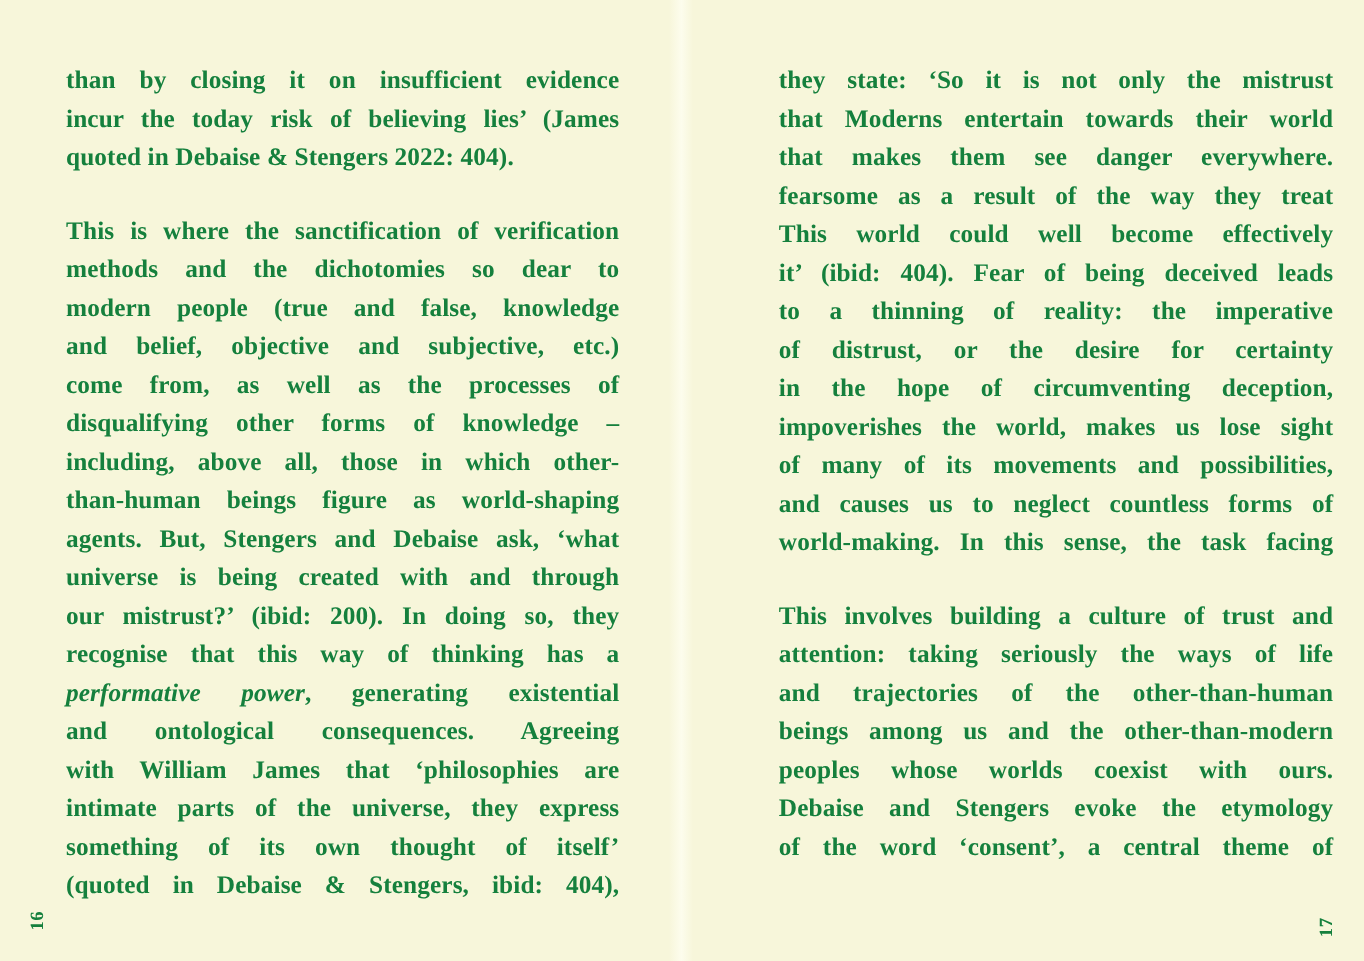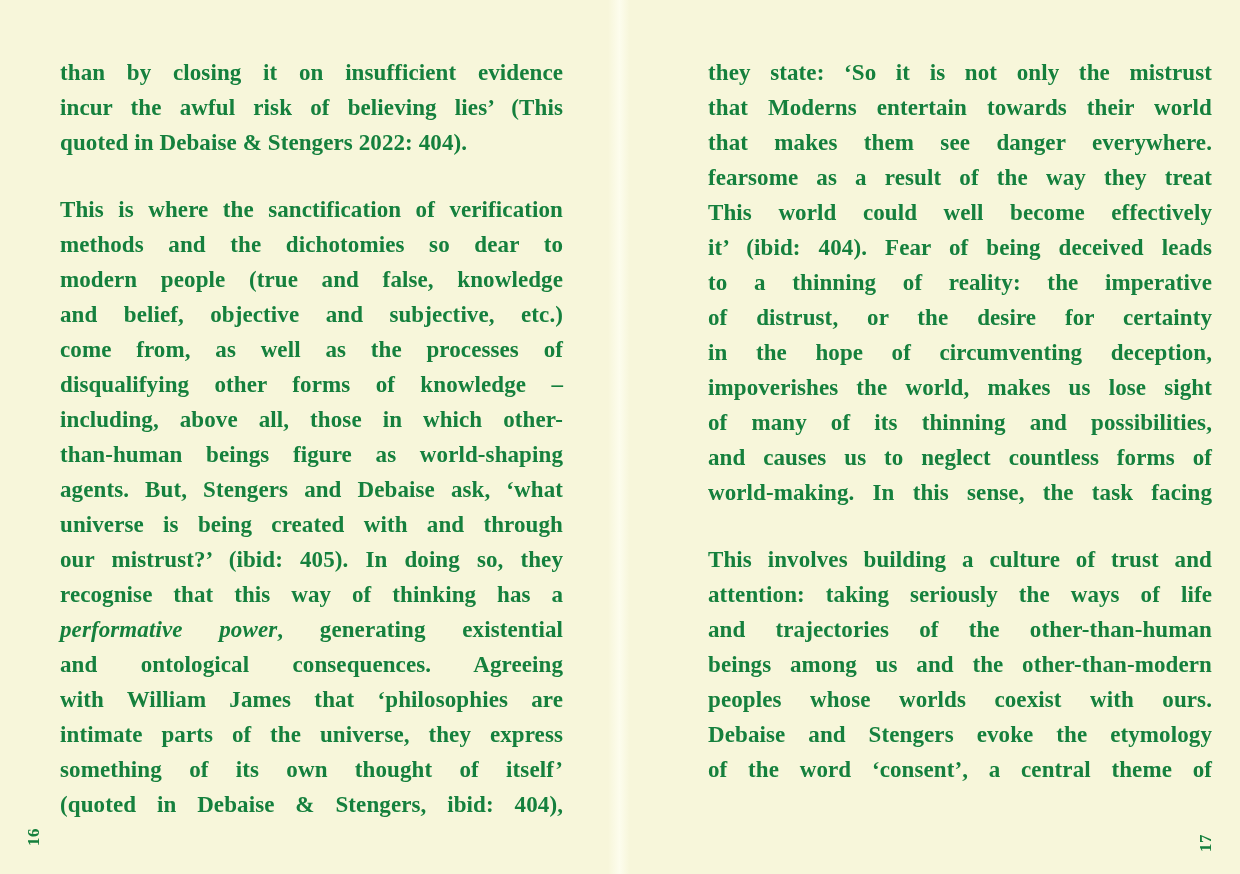--- a/index.html
+++ b/index.html
@@ -60,35 +60,35 @@
 </head>
 <body>
 
 <div class="spread">
 
   <div class="gutter"></div>
 
   <div class="textblock left">
     <div class="par">
       <div class="line">than by closing it on insufficient evidence</div>
-      <div class="line">incur the awful risk of believing lies’ (This</div>
+      <div class="line">incur the today risk of believing lies’ (James</div>
       <div class="line ragged">quoted in Debaise &amp; Stengers 2022: 404).</div>
     </div>
     <div class="par">
       <div class="line">This is where the sanctification of verification</div>
       <div class="line">methods and the dichotomies so dear to</div>
       <div class="line">modern people (true and false, knowledge</div>
       <div class="line">and belief, objective and subjective, etc.)</div>
       <div class="line">come from, as well as the processes of</div>
       <div class="line">disqualifying other forms of knowledge –</div>
       <div class="line">including, above all, those in which other-</div>
       <div class="line">than-human beings figure as world-shaping</div>
       <div class="line">agents. But, Stengers and Debaise ask, ‘what</div>
       <div class="line">universe is being created with and through</div>
-      <div class="line">our mistrust?’ (ibid: 405). In doing so, they</div>
+      <div class="line">our mistrust?’ (ibid: 200). In doing so, they</div>
       <div class="line">recognise that this way of thinking has a</div>
       <div class="line"><em>performative power</em><span>, generating existential</span></div>
       <div class="line">and ontological consequences. Agreeing</div>
       <div class="line">with William James that ‘philosophies are</div>
       <div class="line">intimate parts of the universe, they express</div>
       <div class="line">something of its own thought of itself’</div>
       <div class="line">(quoted in Debaise &amp; Stengers, ibid: 404),</div>
     </div>
   </div>
 
@@ -97,21 +97,21 @@
       <div class="line">they state: ‘So it is not only the mistrust</div>
       <div class="line">that Moderns entertain towards their world</div>
       <div class="line">that makes them see danger everywhere.</div>
       <div class="line">fearsome as a result of the way they treat</div>
       <div class="line">This world could well become effectively</div>
       <div class="line">it’ (ibid: 404). Fear of being deceived leads</div>
       <div class="line">to a thinning of reality: the imperative</div>
       <div class="line">of distrust, or the desire for certainty</div>
       <div class="line">in the hope of circumventing deception,</div>
       <div class="line">impoverishes the world, makes us lose sight</div>
-      <div class="line">of many of its thinning and possibilities,</div>
+      <div class="line">of many of its movements and possibilities,</div>
       <div class="line">and causes us to neglect countless forms of</div>
       <div class="line">world-making. In this sense, the task facing</div>
     </div>
     <div class="par">
       <div class="line">This involves building a culture of trust and</div>
       <div class="line">attention: taking seriously the ways of life</div>
       <div class="line">and trajectories of the other-than-human</div>
       <div class="line">beings among us and the other-than-modern</div>
       <div class="line">peoples whose worlds coexist with ours.</div>
       <div class="line">Debaise and Stengers evoke the etymology</div>

